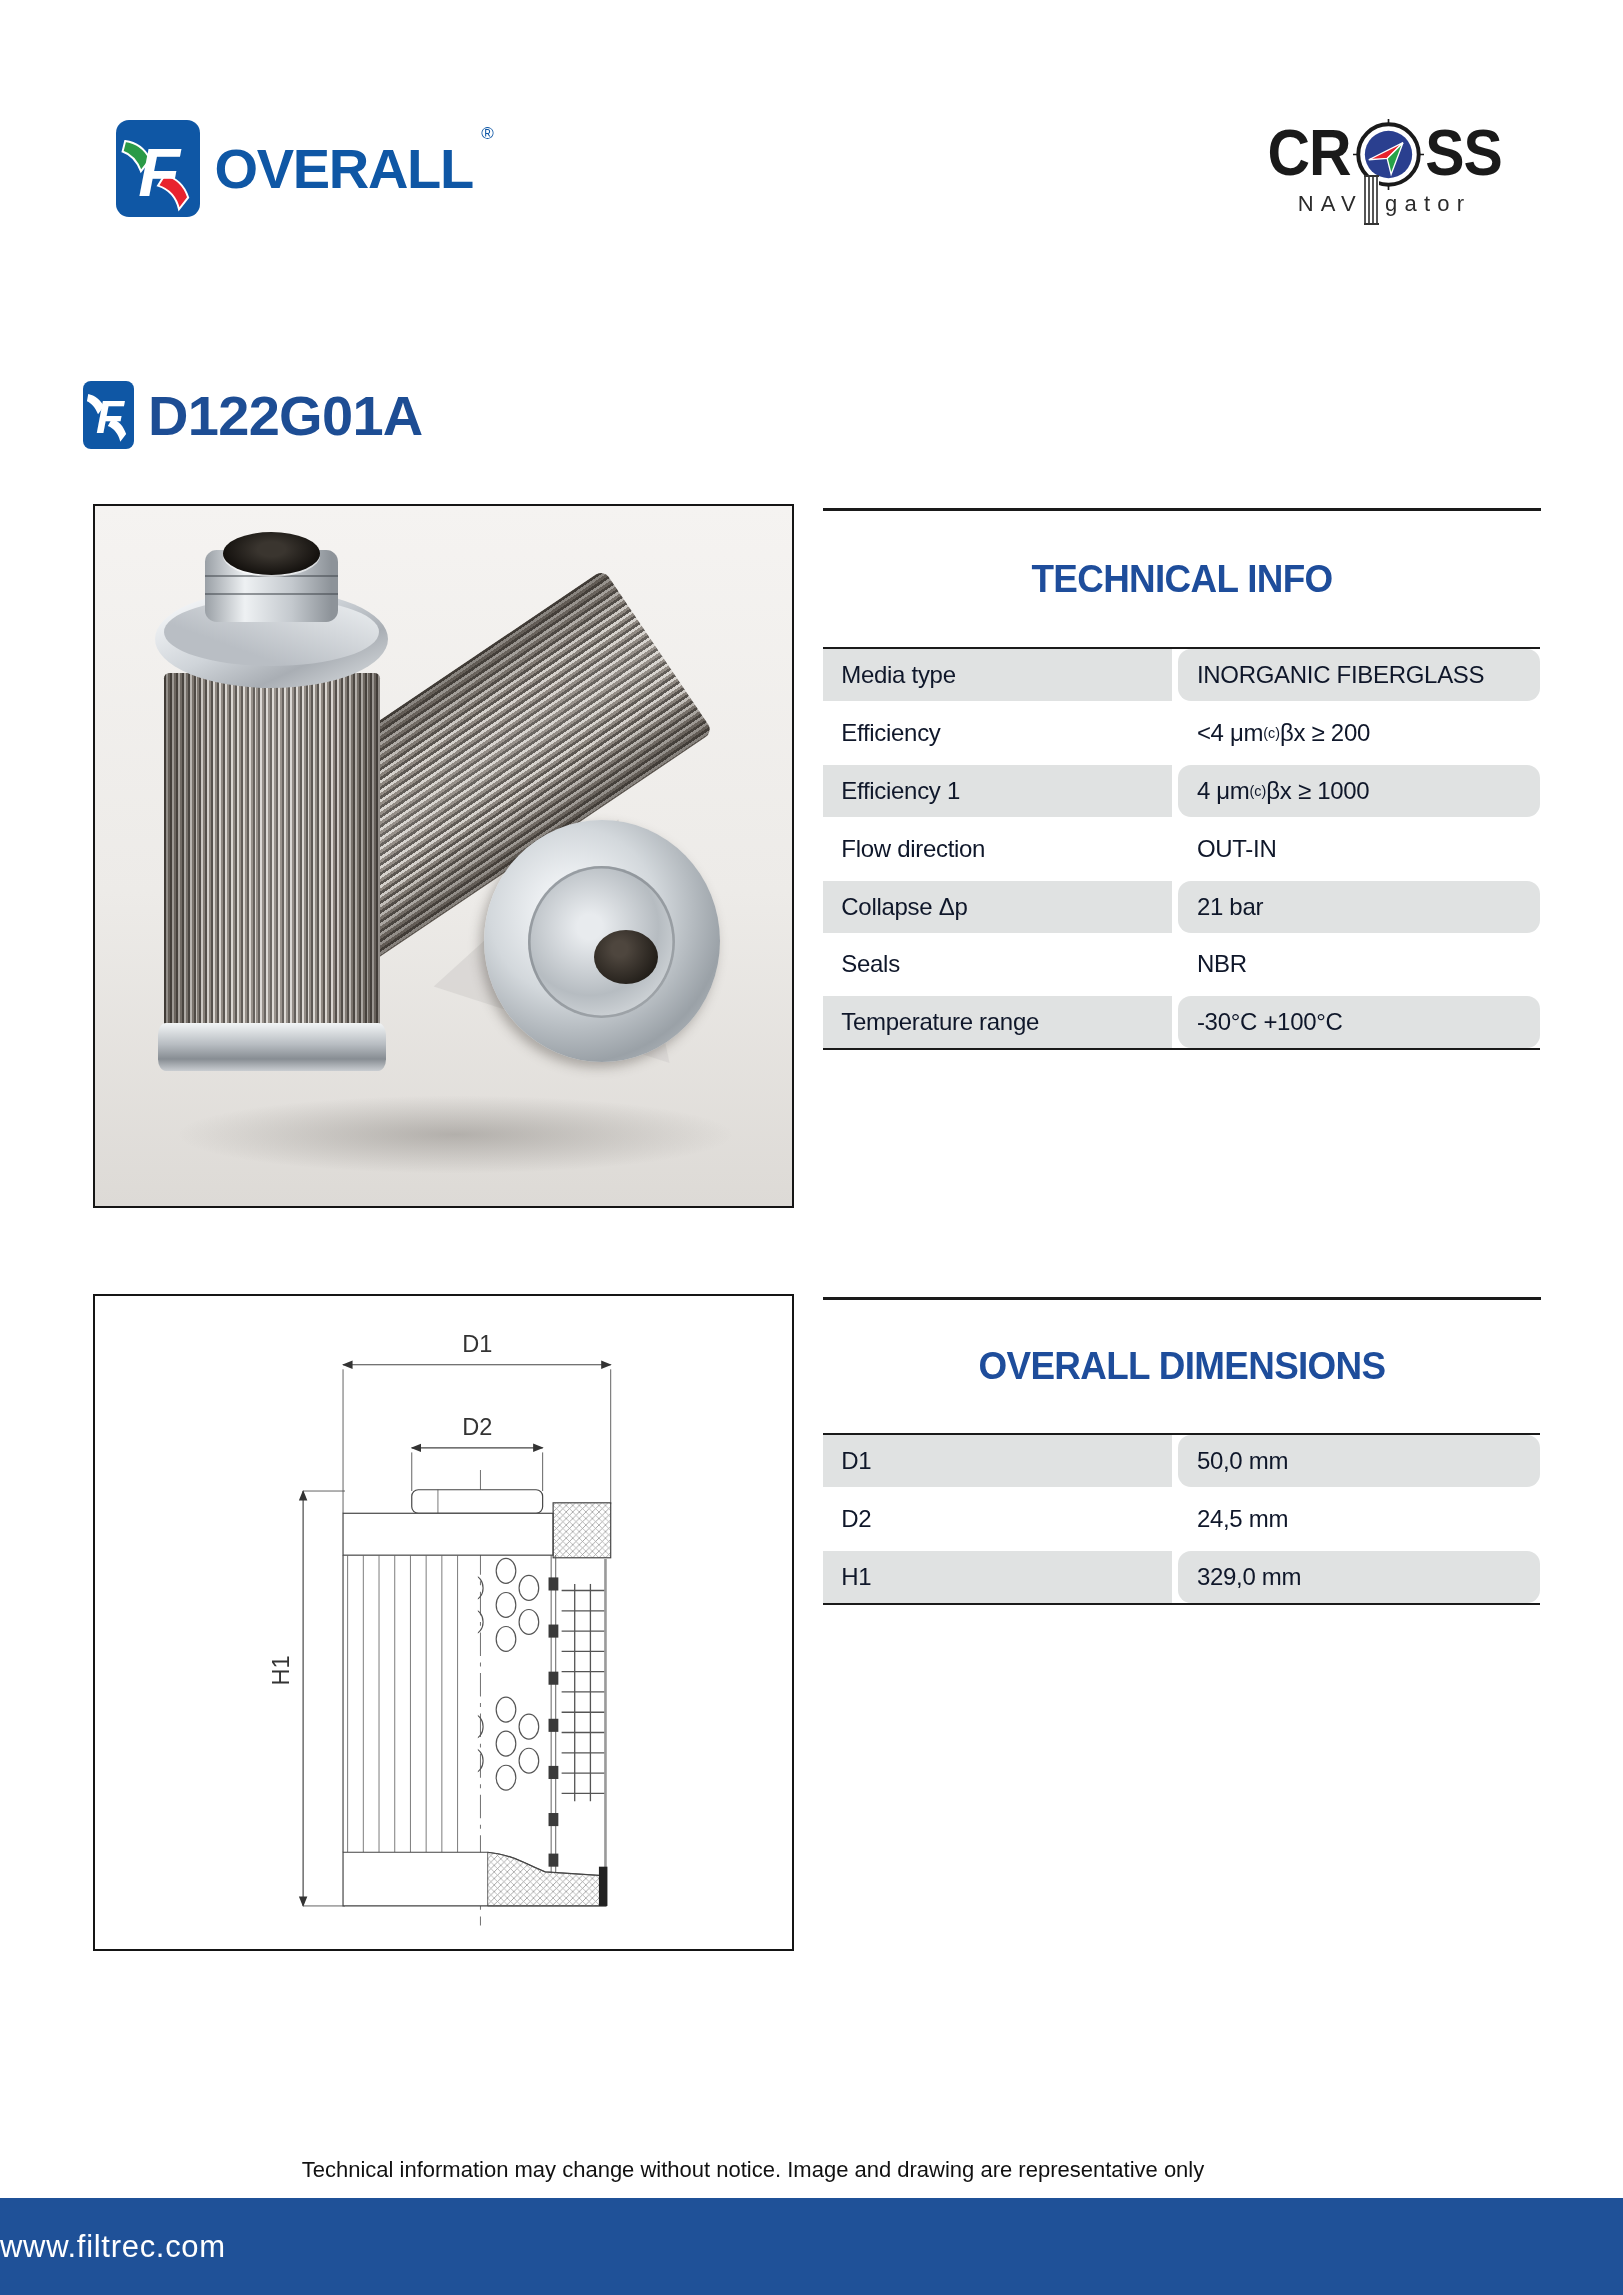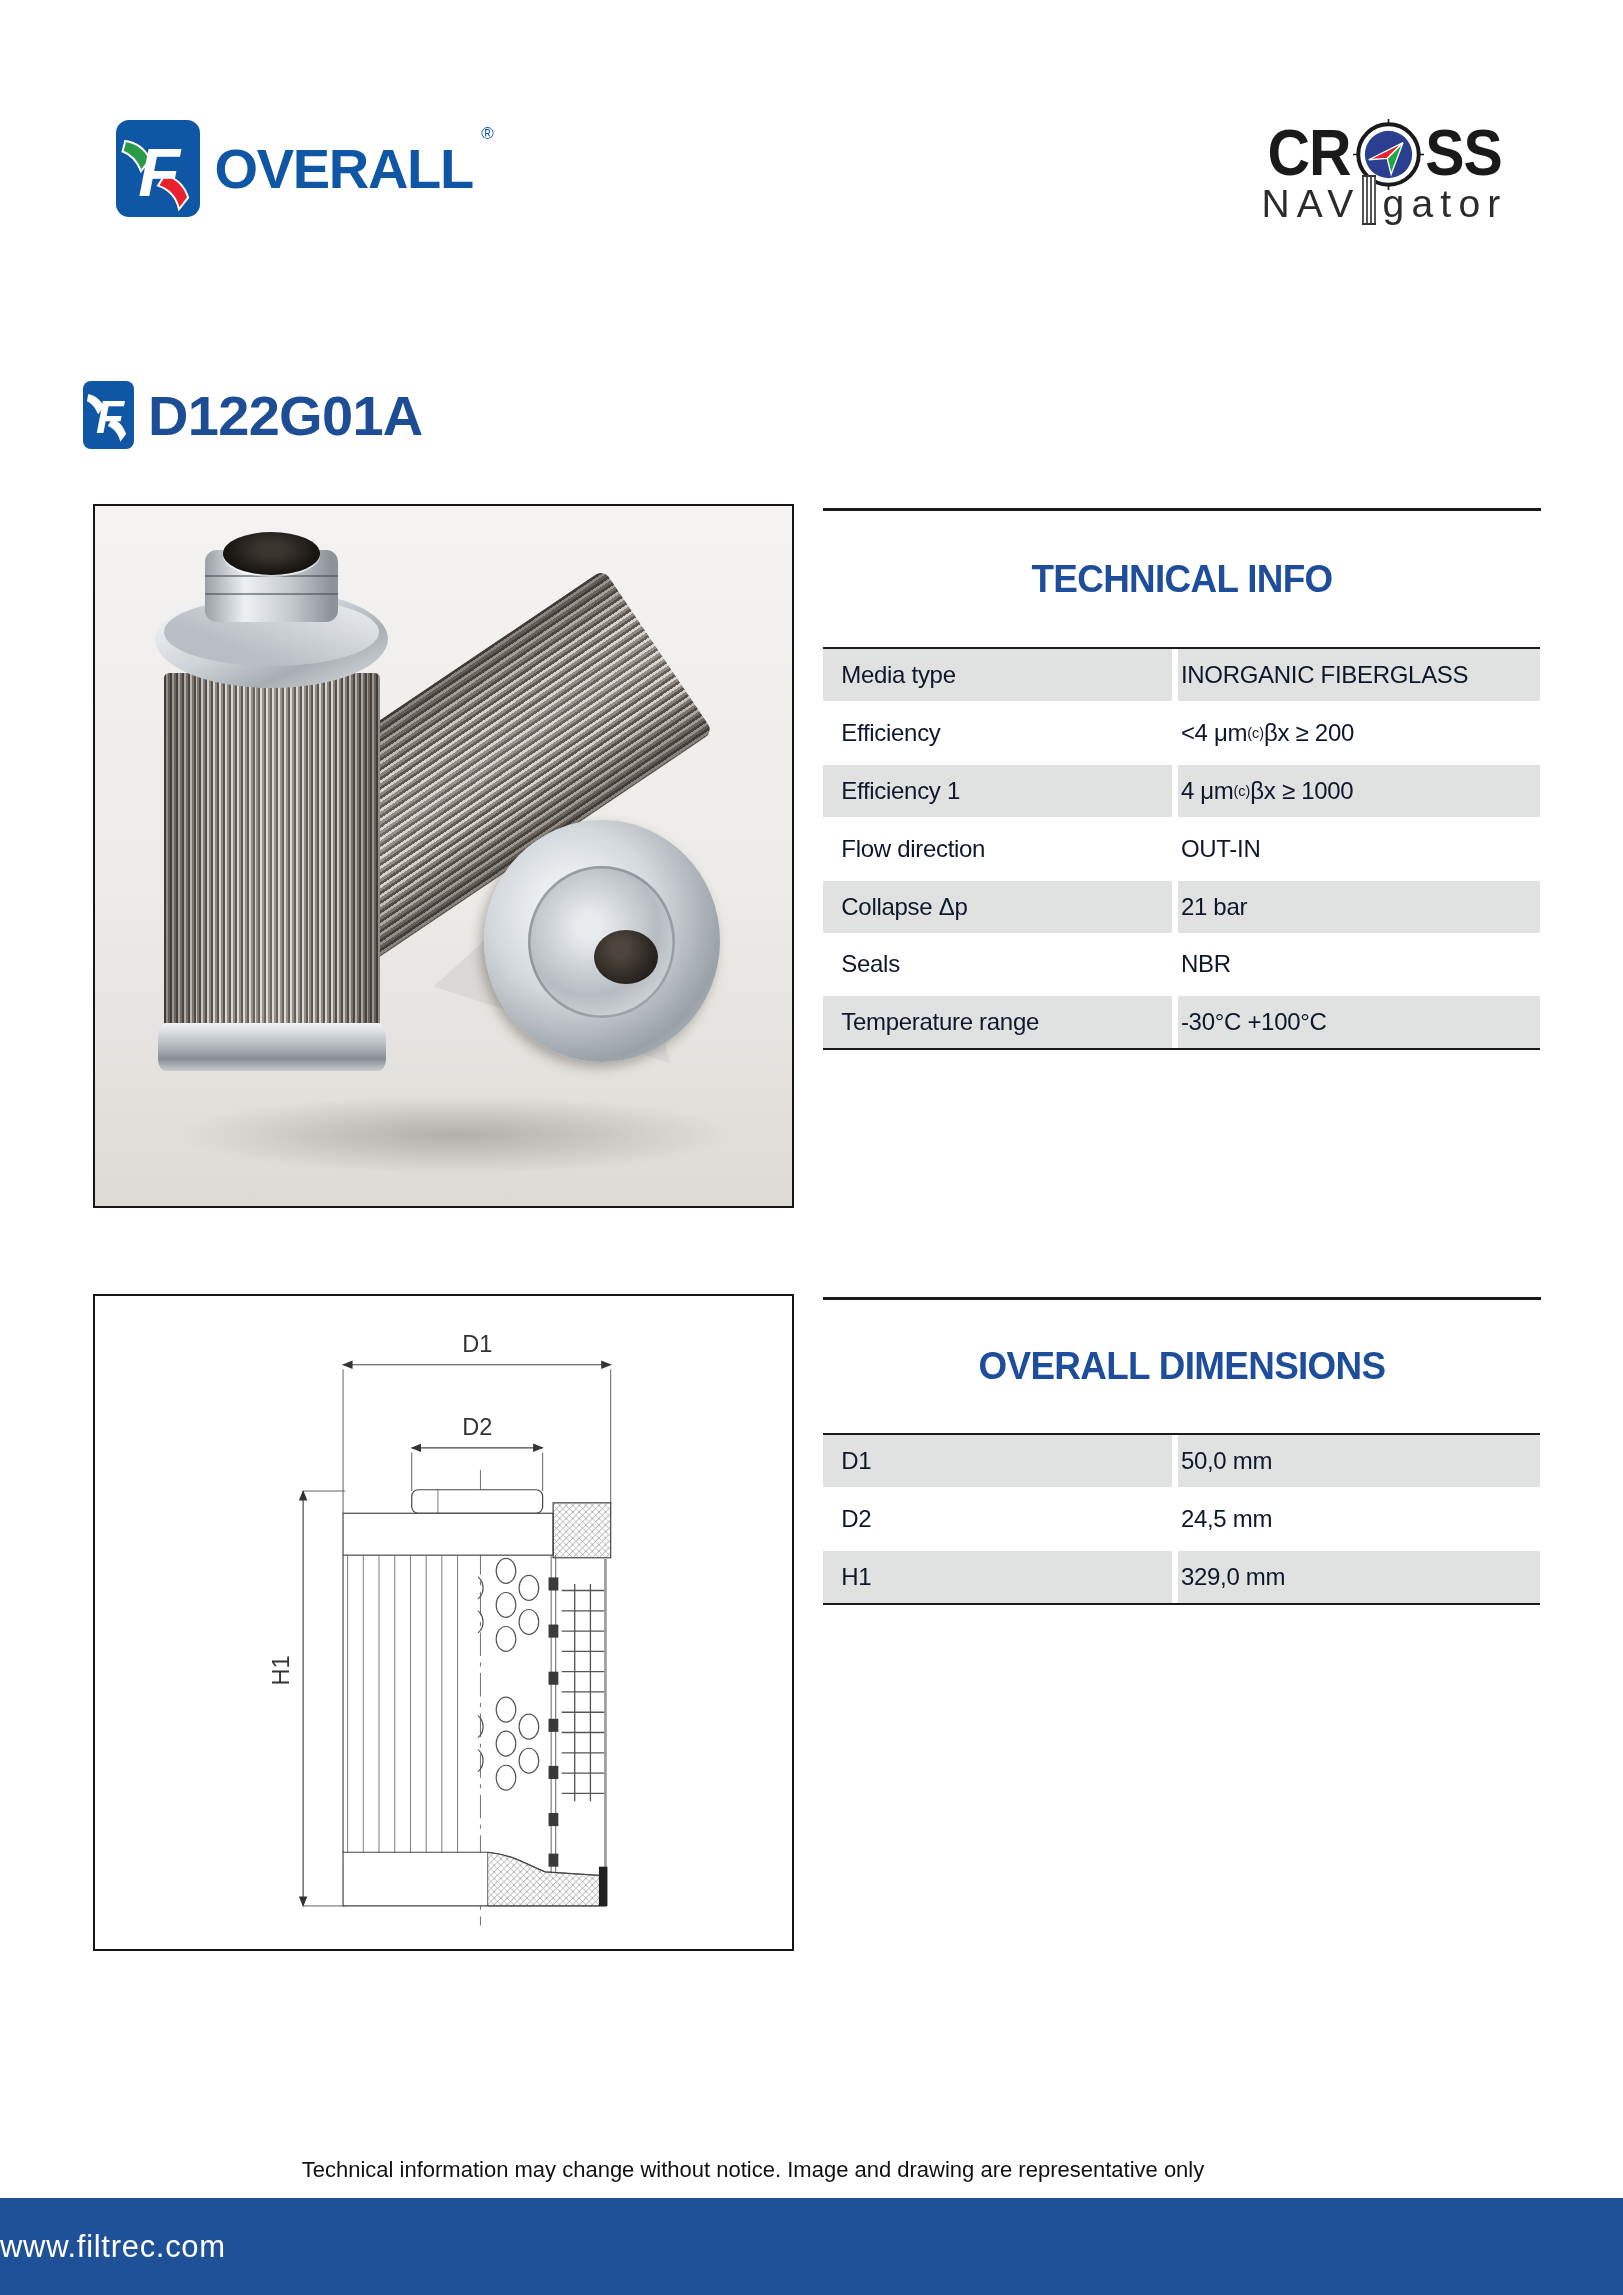--- a/index.html
+++ b/index.html
@@ -13,21 +13,21 @@
   .f-mark svg { position:absolute; inset:0; }
   .filtrec-word { position:relative; margin-left:14.4px; font-size:56px; font-weight:800; letter-spacing:-1.3px; color:#0f57a5; line-height:97px; }
   .filtrec-reg { position:absolute; top:5.2px; right:-19.6px; font-size:17px; font-weight:400; line-height:17px; color:#0f57a5; }
 
   
   .cross-logo { position:absolute; left:1247px; top:115px; width:275px; }
   .cross-row { display:flex; align-items:center; justify-content:center; height:77px; }
   .cross-txt { font-size:64px; font-weight:800; color:#1a1a1a; letter-spacing:-1.3px; transform:scaleX(.92); transform-origin:center; line-height:77px; }
   .compass { width:71px; height:71px; margin:0 -1.3px; position:relative; top:1.3px; }
   .nav-row { display:flex; align-items:flex-start; justify-content:center; margin-top:-7.9px; color:#2b2b2b; }
-  .nav-seg { font-size:39px; font-weight:400; letter-spacing:7.2px; line-height:39px;text-align:right; }
+  .nav-seg { font-size:22px; font-weight:400; letter-spacing:7.2px; line-height:39px;text-align:right; }
   .column-glyph { width:14.4px; height:50px; margin:0 6.5px 0 1.3px; position:relative; top:-9.2px;
       background:repeating-linear-gradient(90deg,#555 0 2px,#fff 2px 3.9px);
       border-top:2.6px solid #333; border-bottom:2.6px solid #333; }
 
   
   .title-row { position:absolute; left:83px; top:381px; display:flex; align-items:center; }
   .title-mark { width:51px; height:68px; border-radius:7.9px; background:#0f57a5; position:relative; flex:0 0 auto; }
   .title-mark svg { position:absolute; inset:0; }
   .product-code { margin-left:14px; font-size:56px; font-weight:800; letter-spacing:-0.7px; color:#1d4d94; }
 
@@ -75,21 +75,21 @@
   
   .rule { position:absolute; left:823px; width:718px; height:2.6px; background:#1a1a1a; }
   .section-title { position:absolute; left:823px; width:718px; text-align:center;
      font-size:38px; font-weight:800; letter-spacing:-0.7px; color:#1e4d9b; transform:scaleX(.97); }
   .dtable { position:absolute; left:823px; width:717px; border-top:2.6px solid #1a1a1a; border-bottom:2.6px solid #1a1a1a; padding-top:0; }
   .trow { display:flex; height:52px; margin-top:0; }
   .trow + .trow { margin-top:5.9px; }
   .dtable { padding:0; }
   .tcell { display:flex; align-items:center; font-size:24px; letter-spacing:-0.3px; color:#0f172a; }
   .tlabel { width:349px; padding-left:18.3px; margin-right:5.9px; }
-  .tvalue { flex:1; padding-left:3px; }
+  .tvalue { flex:1; padding-left:19px;border-radius:13px; }
   .trow.even .tcell { background:#e0e2e2; }
   .trow.odd  .tcell { background:#ffffff; }
   .tvalue sub { font-size:.6em; vertical-align:-0.4em; letter-spacing:0; }
 
   
   .draw-frame svg { position:absolute; inset:0; }
 
   
   .footer-note { position:absolute; left:0; top:2157px; width:1506px; text-align:center; font-size:22px; color:#111; }
   .footer-bar { position:absolute; left:0; top:2198px; width:1623px; height:97px; background:#1f5198;

